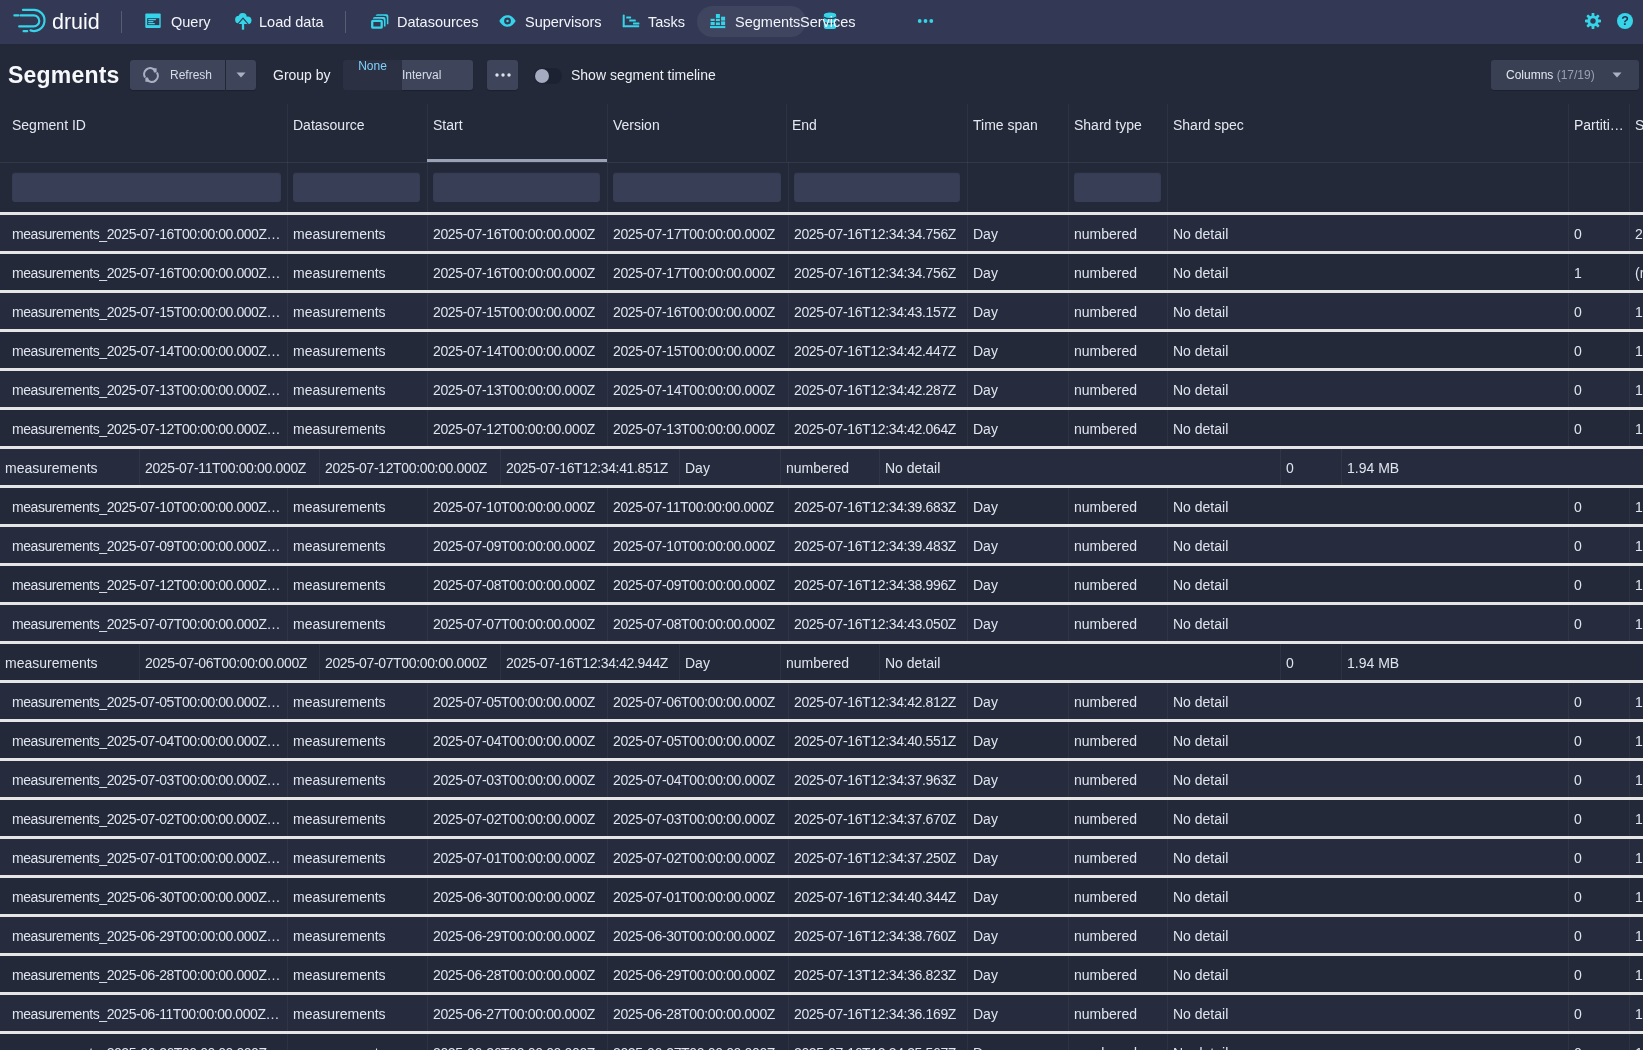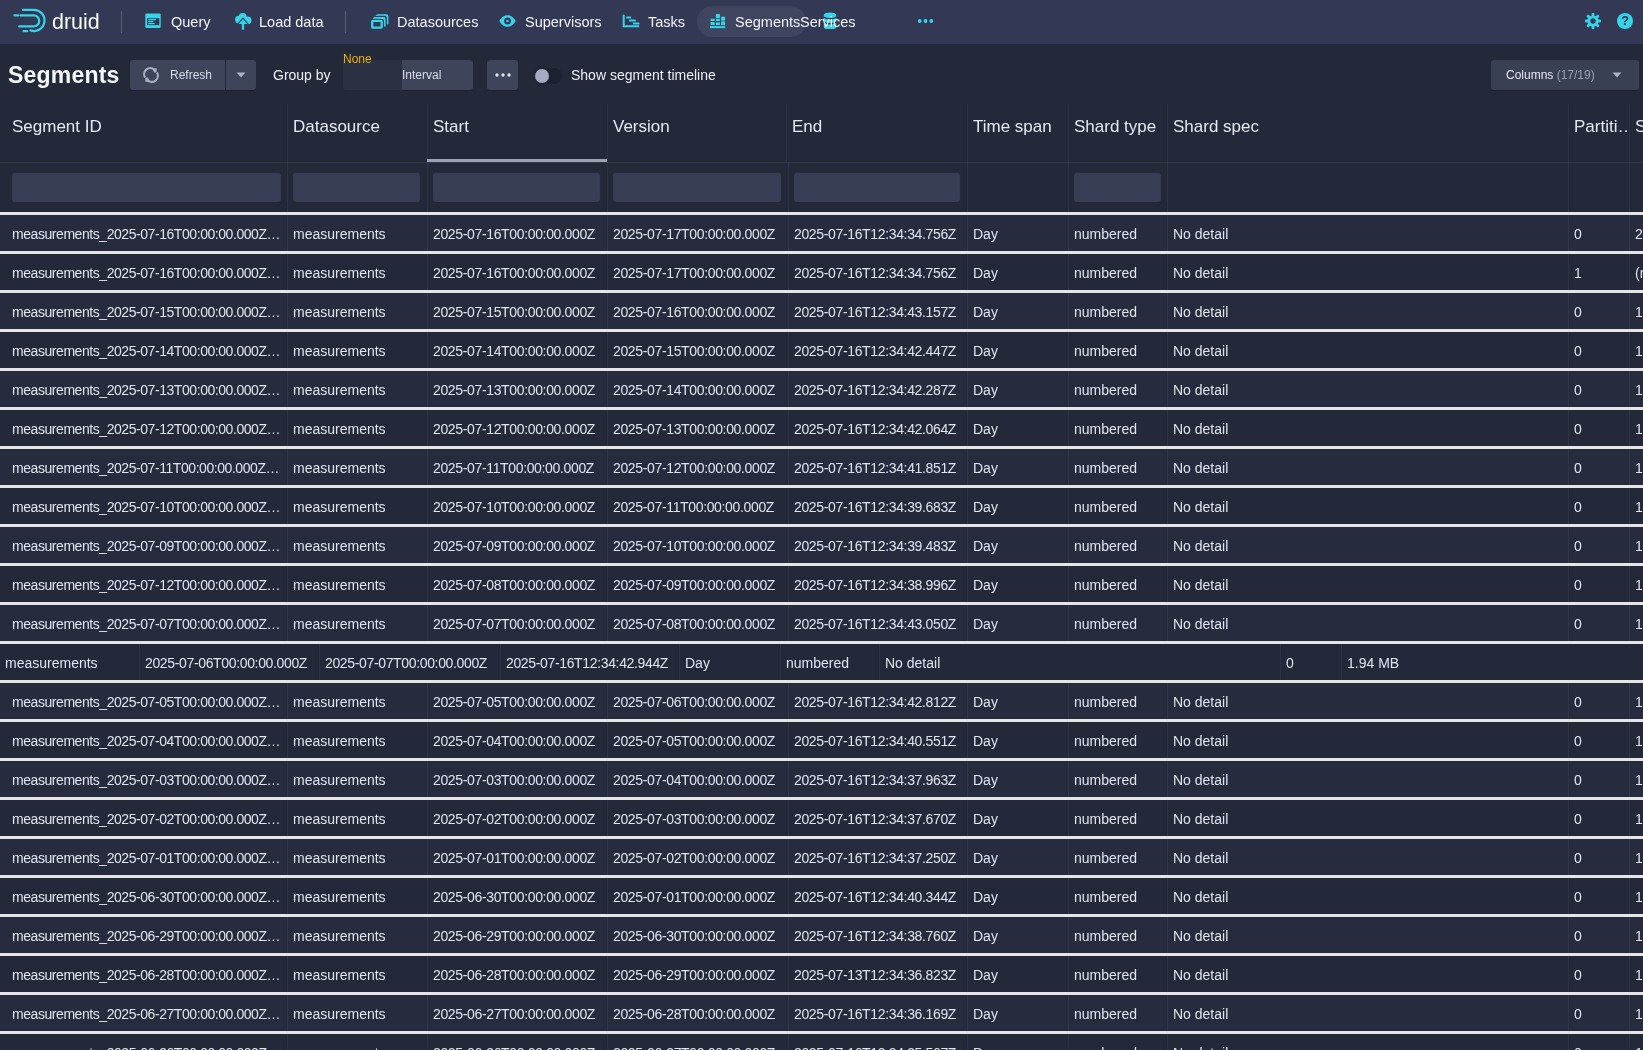--- a/index.html
+++ b/index.html
@@ -15,21 +15,21 @@
 .btn{position:absolute;top:60px;height:30px;background:#3e4459;border-radius:3px;box-shadow:0 1px 1px rgba(0,0,0,0.2)}
 .btxt{font-size:12px;color:#d7dceA;white-space:nowrap;line-height:30px;position:absolute;top:0}
 .tlbl{position:absolute;top:60px;height:30px;line-height:30px;font-size:14px;color:#edeff5;white-space:nowrap}
 
 #tbl{position:absolute;left:0;top:104px;width:1643px;height:946px}
 .hrow,.frow,.drow{position:absolute;left:0;width:1643px;display:flex}
 .hrow{top:0;height:58px}
 .frow{top:58px;height:50px}
 .cell{height:100%;border-right:1px solid rgba(255,255,255,0.05);overflow:hidden;white-space:nowrap;flex:none}
 .cell.last{border-right:none;flex:1 1 auto}
-.hrow .cell{font-size:17px;color:#e4e8f1;padding:13px 0 0 5px}
+.hrow .cell{font-size:14px;color:#e4e8f1;padding:13px 0 0 5px}
 .drow .cell{font-size:14px;color:#e0e4ee;line-height:38px;padding-left:5px}
 .drow{height:39px;background:#232939;border-top:3px solid #e5e5e5}
 .drow.odd{background:#262c3e}
 .hline{position:absolute;left:0;width:1643px;height:1px;background:rgba(255,255,255,0.07)}
 .finp{height:30px;margin-top:10px;background:#383e56;border-radius:3px;box-shadow:inset 0 1px 1px rgba(0,0,0,0.3)}
 #sortbar{position:absolute;left:427px;top:55px;width:180px;height:3px;background:#9aa2b6}
 .c0{width:288px}.c1{width:140px}.c2{width:180px}.c3{width:181px}.c4{width:179px}
 .c5{width:101px}.c6{width:99px}.c7{width:401px}.c8{width:61px}
 .p13{padding-left:12px !important}
 .sid{letter-spacing:-0.44px}
@@ -137,21 +137,21 @@
     <path d="M9.6 1.2 H13.6 V5.4 H11.0 Z" fill="#a9b0c3"></path>
     <path d="M6.4 14.8 H2.4 V10.6 H5.0 Z" fill="#a9b0c3"></path>
   </svg>
 <div class="btxt" style="left:170px;top:60px">Refresh</div>
 <svg class="abs" style="left:235px;top:71px" width="12" height="8" viewBox="0 0 12 8">
     <path d="M1.5 1.5 L6 6.5 L10.5 1.5z" fill="#aab1c2"></path>
   </svg>
 <div class="tlbl" style="left:273px">Group by</div>
 <div class="btn" style="left:343px;width:59px;background:#2b3043;border-top-right-radius:0;border-bottom-right-radius:0;box-shadow:none"></div>
 <div class="btn" style="left:402px;width:71px;border-top-left-radius:0;border-bottom-left-radius:0"></div>
-<div class="btxt" style="left:343px;top:44px;width:59px;text-align:left;color:#eab308">None</div>
+<div class="btxt" style="left:343px;top:51px;width:59px;text-align:center;color:#7dd3fc">None</div>
 <div class="btxt" style="left:402px;top:60px;width:71px;">Interval</div>
 <div class="btn" style="left:487px;width:31px"></div>
 <svg class="abs" style="left:495px;top:71px" width="16" height="9" viewBox="0 0 16 9" fill="none">
     <circle cx="2" cy="4" r="1.7" fill="#dfe3ed"></circle>
     <circle cx="8" cy="4" r="1.7" fill="#dfe3ed"></circle>
     <circle cx="14" cy="4" r="1.7" fill="#dfe3ed"></circle>
   </svg>
 <div class="abs" style="left:534px;top:68px;width:28px;height:16px;border-radius:8px;background:#1d2233"></div>
 <div class="abs" style="left:535px;top:69px;width:14px;height:14px;border-radius:7px;background:#a5abc0"></div>
 <div class="tlbl" style="left:571px">Show segment timeline</div>
@@ -266,21 +266,20 @@
         <div class="cell c2">2025-07-12T00:00:00.000Z</div>
         <div class="cell c3">2025-07-13T00:00:00.000Z</div>
         <div class="cell c4">2025-07-16T12:34:42.064Z</div>
         <div class="cell c5">Day</div>
         <div class="cell c6">numbered</div>
         <div class="cell c7">No detail</div>
         <div class="cell c8">0</div>
         <div class="cell last">1.94 MB</div>
       </div>
       <div class="drow odd" style="position:relative">
-        <div class="cell c0 p13 sid">measurements_2025-07-11T00:00:00.000Z…</div>
         <div class="cell c1">measurements</div>
         <div class="cell c2">2025-07-11T00:00:00.000Z</div>
         <div class="cell c3">2025-07-12T00:00:00.000Z</div>
         <div class="cell c4">2025-07-16T12:34:41.851Z</div>
         <div class="cell c5">Day</div>
         <div class="cell c6">numbered</div>
         <div class="cell c7">No detail</div>
         <div class="cell c8">0</div>
         <div class="cell last">1.94 MB</div>
       </div>
@@ -433,21 +432,21 @@
         <div class="cell c2">2025-06-28T00:00:00.000Z</div>
         <div class="cell c3">2025-06-29T00:00:00.000Z</div>
         <div class="cell c4">2025-07-13T12:34:36.823Z</div>
         <div class="cell c5">Day</div>
         <div class="cell c6">numbered</div>
         <div class="cell c7">No detail</div>
         <div class="cell c8">0</div>
         <div class="cell last">1.94 MB</div>
       </div>
       <div class="drow odd" style="position:relative">
-        <div class="cell c0 p13 sid">measurements_2025-06-27T00:00:00.000Z…</div>
+        <div class="cell c0 p13 sid">measurements_2025-06-11T00:00:00.000Z…</div>
         <div class="cell c1">measurements</div>
         <div class="cell c2">2025-06-27T00:00:00.000Z</div>
         <div class="cell c3">2025-06-28T00:00:00.000Z</div>
         <div class="cell c4">2025-07-16T12:34:36.169Z</div>
         <div class="cell c5">Day</div>
         <div class="cell c6">numbered</div>
         <div class="cell c7">No detail</div>
         <div class="cell c8">0</div>
         <div class="cell last">1.94 MB</div>
       </div>

